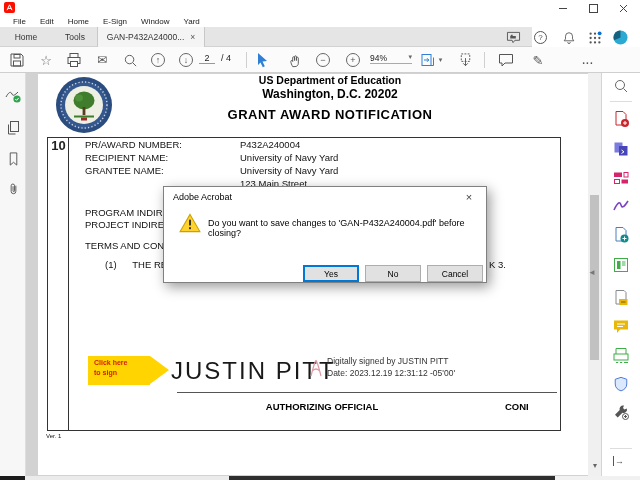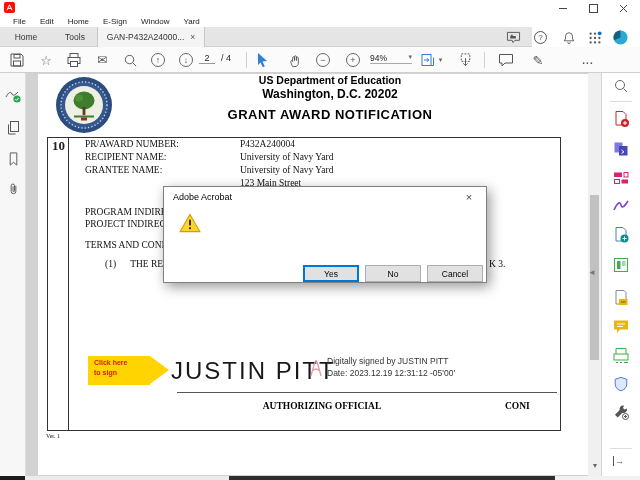--- a/index.html
+++ b/index.html
@@ -1,19 +1,19 @@
 <!DOCTYPE html>
 <html><head>
 <meta charset="utf-8">
 <style>
   html,body{margin:0;padding:0}
   body{width:640px;height:480px;position:relative;overflow:hidden;background:#fff;
        font-family:"Liberation Sans","DejaVu Sans",sans-serif;color:#222;}
   .abs{position:absolute}
-  .ser{font-family:Liberation Serif, serif}
+  .ser{font-family:Liberation Sans, sans-serif}
   .i{display:flex;align-items:center;justify-content:center}
   svg{display:block}
   
   #titlebar{left:0;top:0;width:640px;height:15px;background:#fff}
   #title-text{left:19px;top:2px;font-size:8px;color:#333}
   .winctl{top:3px;width:22px;height:11px}
   #menubar{left:0;top:15px;width:640px;height:12px;background:#fff;display:flex;align-items:center;padding-left:6px;box-sizing:border-box}
   .menu-item{font-size:8px;color:#222;padding:0 7px;cursor:default}
   #tabbar{left:0;top:27px;width:532px;height:20px;background:#e5e5e5;border-bottom:1px solid #d2d2d2;box-sizing:border-box}
   .tab{top:0;height:20px;display:flex;align-items:center;justify-content:center;font-size:8.5px;color:#333}
@@ -375,20 +375,21 @@
 <div class="abs" id="dialog">
   <span id="dialog-title">Adobe Acrobat</span>
   <span class="i" id="dialog-close">×</span>
   <span class="abs" style="left:15px;top:26px">
     <svg width="22" height="20" viewBox="0 0 20 18">
         <path d="M10 1.2L19 16.8H1z" fill="#fed32e" stroke="#caa002"></path>
         <rect x="9.2" y="6" width="1.6" height="5.2" fill="#222"></rect>
         <rect x="9.2" y="12.8" width="1.6" height="1.8" fill="#222"></rect>
       </svg>
   </span>
+  <span class="abs" style="left:44px;top:31px;font-size:9px;color:#000">Do you want to save changes to 'GAN-P432A240004.pdf' before closing?</span>
   <button class="dbtn" id="btn-yes" style="left:139px">Yes</button>
   <button class="dbtn" style="left:201px">No</button>
   <button class="dbtn" style="left:263px">Cancel</button>
 </div>
 
 <div class="abs bottomseg" style="left:0;width:25px;background:#1c1c1c"></div>
 <div class="abs bottomseg" style="left:25px;width:204px;background:#ebebeb"></div>
 <div class="abs bottomseg" style="left:229px;width:326px;background:#2e2e2e"></div>
 <div class="abs bottomseg" style="left:555px;width:85px;background:#f1f1f1"></div>
 

